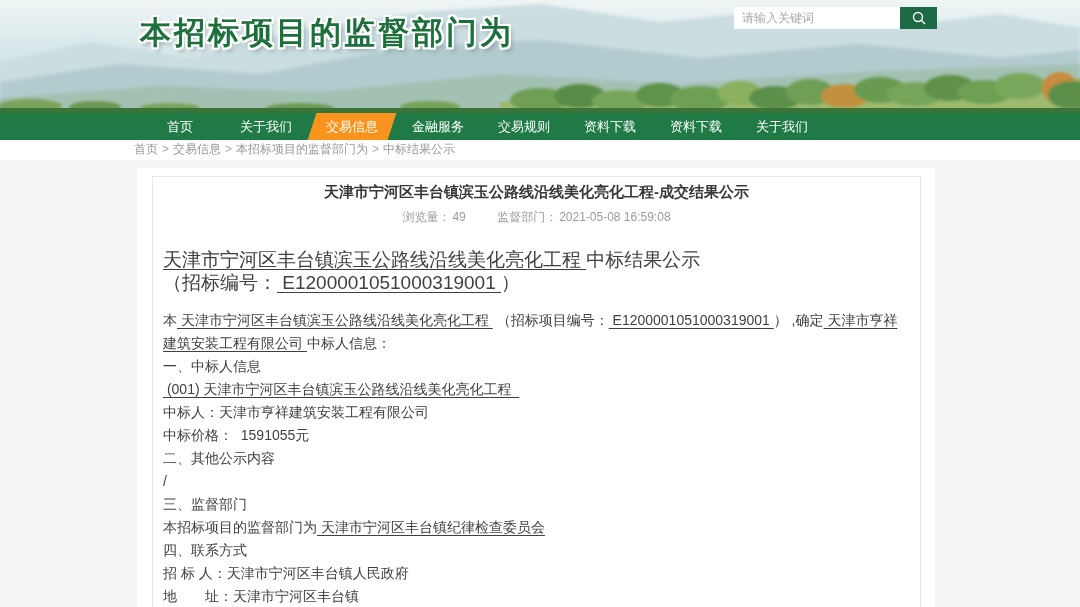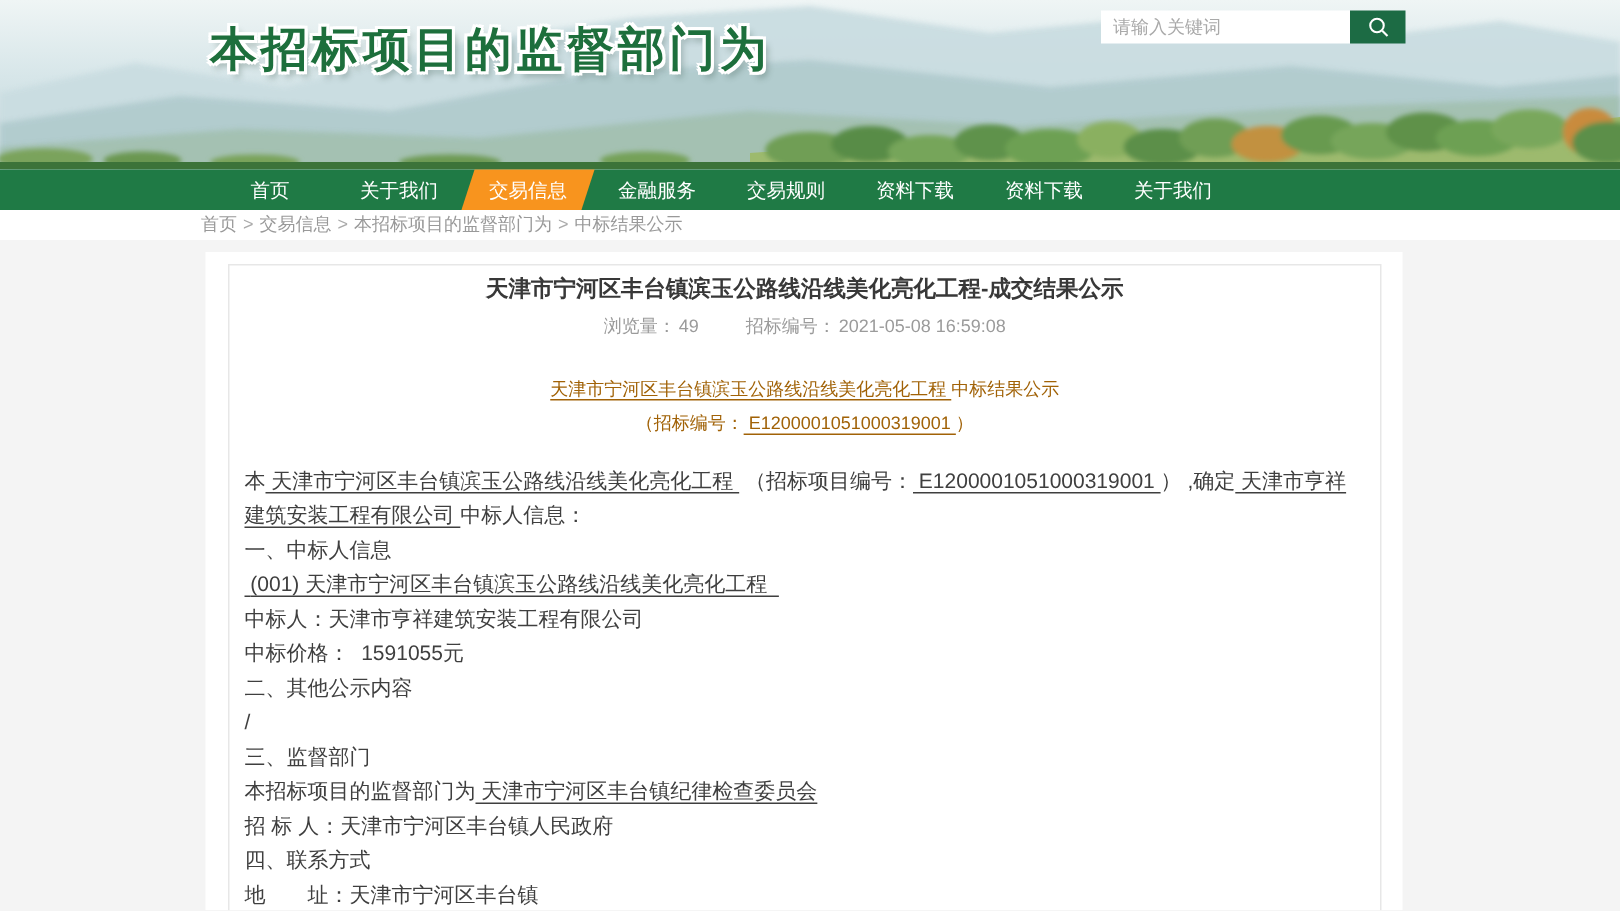--- a/index.html
+++ b/index.html
@@ -45,21 +45,21 @@
   
   .page-body { width:100%; height:447px; background:#f4f4f4; }
   .panel { margin-left:137px; width:798px; height:439px; margin-top:8px; background:#fff; overflow:hidden; }
   .inner { margin:8px 14px 0 15px; height:520px; border:1px solid #e7e7e7; padding:0 10px; }
 
   .article-title { margin-top:6px; text-align:center; font-size:15px; font-weight:600; color:#383838; }
   .meta { margin-top:7px; text-align:center; font-size:12px; color:#9b9b9b; }
   .meta .part { margin:0 14px; }
   .meta .val { margin-left:2px; }
 
-  .center-block { margin-top:22px; text-align:center; font-size:12px; color:#a16207; }
+  .center-block { margin-top:22px; font-size:19px; color:#404040; }
   .center-block .line { line-height:23px; }
   .body-block { margin-top:15px; font-size:14px; color:#3f3f3f; text-align:left; }
   .body-block .line { line-height:23px; min-height:23px; white-space:pre-wrap; }
   .u { text-decoration:underline; text-underline-offset:3px; }
 </style>
 </head>
 <body>
 
 <div class="page">
 
@@ -133,39 +133,39 @@
   <div class="breadcrumb-bar" id="breadcrumb"><span class="crumb">首页</span><span class="sep">&gt;</span><span class="crumb">交易信息</span><span class="sep">&gt;</span><span class="crumb">本招标项目的监督部门为</span><span class="sep">&gt;</span><span class="crumb current">中标结果公示</span></div>
 
   <div class="page-body">
     <div class="panel">
       <div class="inner">
 
         <div class="article-title">天津市宁河区丰台镇滨玉公路线沿线美化亮化工程-成交结果公示</div>
 
         <div class="meta">
           <span class="part"><span>浏览量：</span><span class="val">49</span></span>
-          <span class="part"><span>招标编号：</span><span class="val">2021-05-08 16:59:08</span></span>
+          <span class="part"><span>监督部门：</span><span class="val">2021-05-08 16:59:08</span></span>
         </div>
 
         <div class="center-block" id="center-block">
             <div class="line"><span class="u"> 天津市宁河区丰台镇滨玉公路线沿线美化亮化工程 </span><span> 中标结果公示</span></div>
             <div class="line"><span>（招标编号：</span><span class="u"> E1200001051000319001 </span><span>）</span></div>
           </div>
 
         <div class="body-block" id="body-block">
             <div class="line"><span>本</span><span class="u"> 天津市宁河区丰台镇滨玉公路线沿线美化亮化工程 </span><span> （招标项目编号：</span><span class="u"> E1200001051000319001 </span><span>） ,确定</span><span class="u"> 天津市亨祥建筑安装工程有限公司 </span><span>中标人信息：</span></div>
             <div class="line"><span>一、中标人信息</span></div>
             <div class="line"><span class="u"> (001) 天津市宁河区丰台镇滨玉公路线沿线美化亮化工程  </span></div>
             <div class="line"><span>中标人：天津市亨祥建筑安装工程有限公司</span></div>
             <div class="line"><span>中标价格：  1591055元</span></div>
             <div class="line"><span>二、其他公示内容</span></div>
             <div class="line"><span>/</span></div>
             <div class="line"><span>三、监督部门</span></div>
             <div class="line"><span>本招标项目的监督部门为</span><span class="u"> 天津市宁河区丰台镇纪律检查委员会</span></div>
+            <div class="line"><span>四、联系方式</span></div>
             <div class="line"><span>招 标 人：天津市宁河区丰台镇人民政府</span></div>
-            <div class="line"><span>四、联系方式</span></div>
             <div class="line"><span>地　　址：天津市宁河区丰台镇</span></div>
           </div>
 
       </div>
     </div>
   </div>
 </div>
 
 </body></html>

